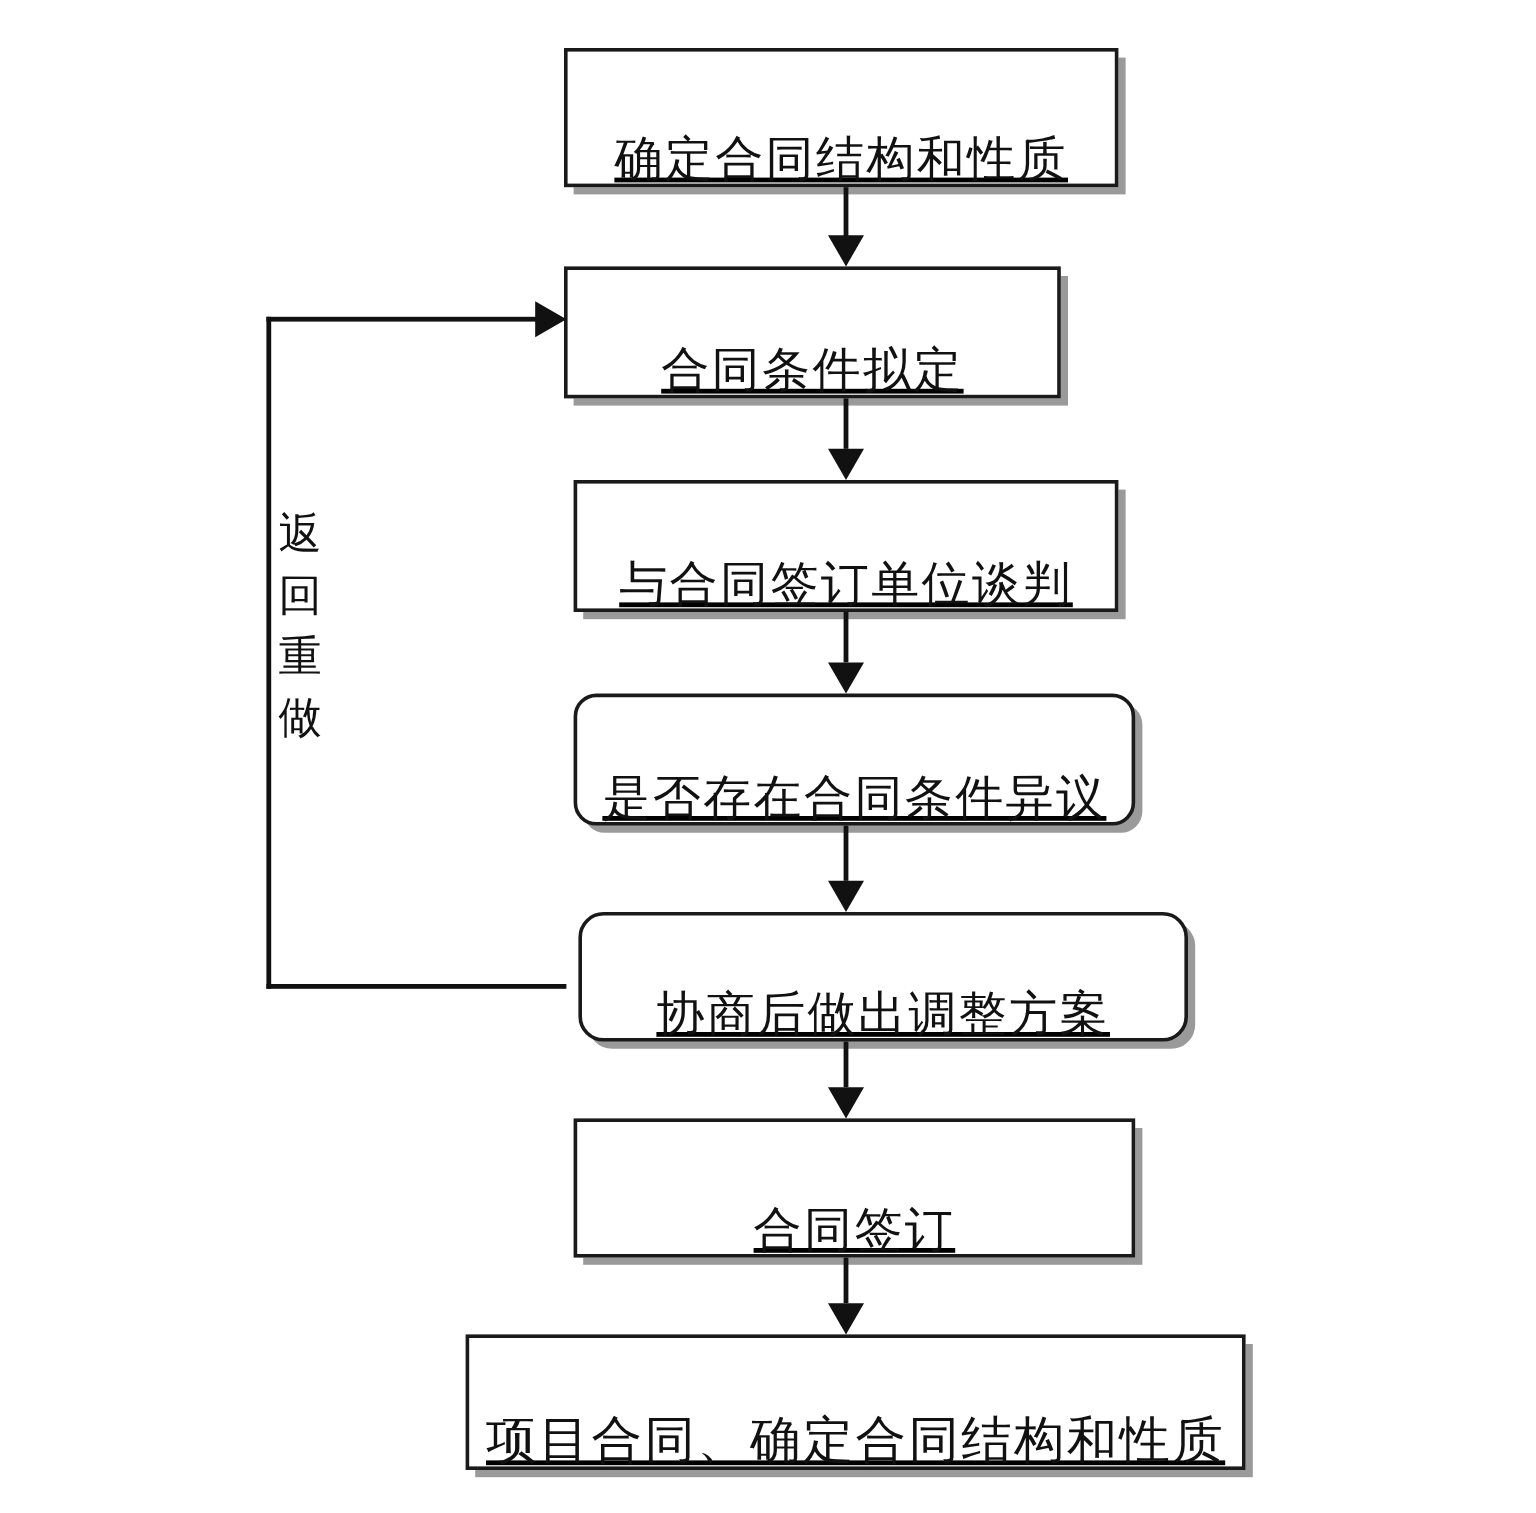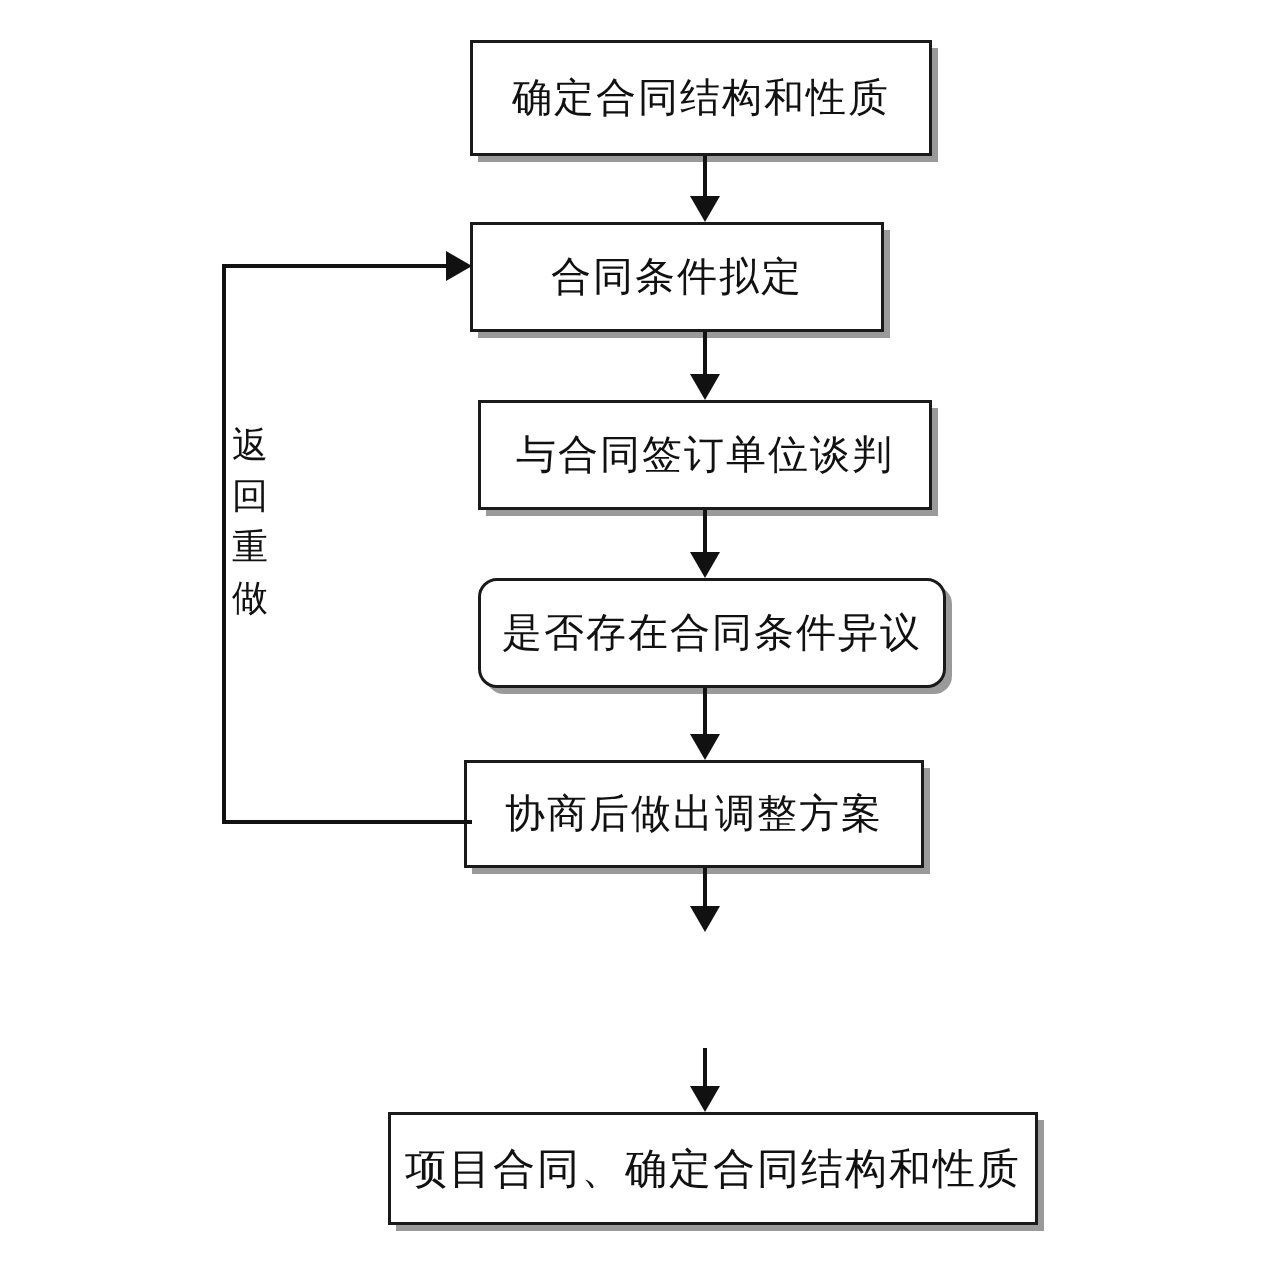--- a/index.html
+++ b/index.html
@@ -17,22 +17,23 @@
     background: #ffffff;
     overflow: hidden;
   }
   .node {
     position: absolute;
     box-sizing: border-box;
     background: #ffffff;
     border: 3px solid #1a1a1a;
     box-shadow: 7px 7px 0 -1px rgba(120,120,120,0.75);
     display: flex;
-    align-items: center;
+    align-items: flex-end;
     justify-content: center;
+    text-decoration: underline;
   }
   .node-label {
     font-family: "Liberation Serif", "DejaVu Serif", serif;
     font-size: 40px;
     color: #111111;
     letter-spacing: 2px;
     white-space: nowrap;
     line-height: 1;
   }
   .node.wide .node-label {
@@ -90,24 +91,27 @@
   </div>
 
   <div class="node" style="left:478px; top:400px; width:454px; height:110px;">
     <span class="node-label">与合同签订单位谈判</span>
   </div>
 
   <div class="node" style="left:478px; top:578px; width:468px; height:110px;border-radius:19px;">
     <span class="node-label">是否存在合同条件异议</span>
   </div>
 
-  <div class="node" style="left:464px; top:760px; width:460px; height:108px;">
+  <div class="node" style="left:482px; top:760px; width:508px; height:108px;border-radius:21px;">
     <span class="node-label">协商后做出调整方案</span>
   </div>
 
+  <div class="node" style="left:478px; top:932px; width:468px; height:116px;">
+    <span class="node-label">合同签订</span>
+  </div>
 
   <div class="node wide" style="left:388px; top:1112px; width:650px; height:113px;">
     <span class="node-label">项目合同、确定合同结构和性质</span>
   </div>
 
   <div class="vline" style="left:703px; top:156px; height:44px;"></div>
   <div class="arrow-down" style="left:690px; top:196px;"></div>
 
   <div class="vline" style="left:703px; top:332px; height:42px;"></div>
   <div class="arrow-down" style="left:690px; top:374px;"></div>

